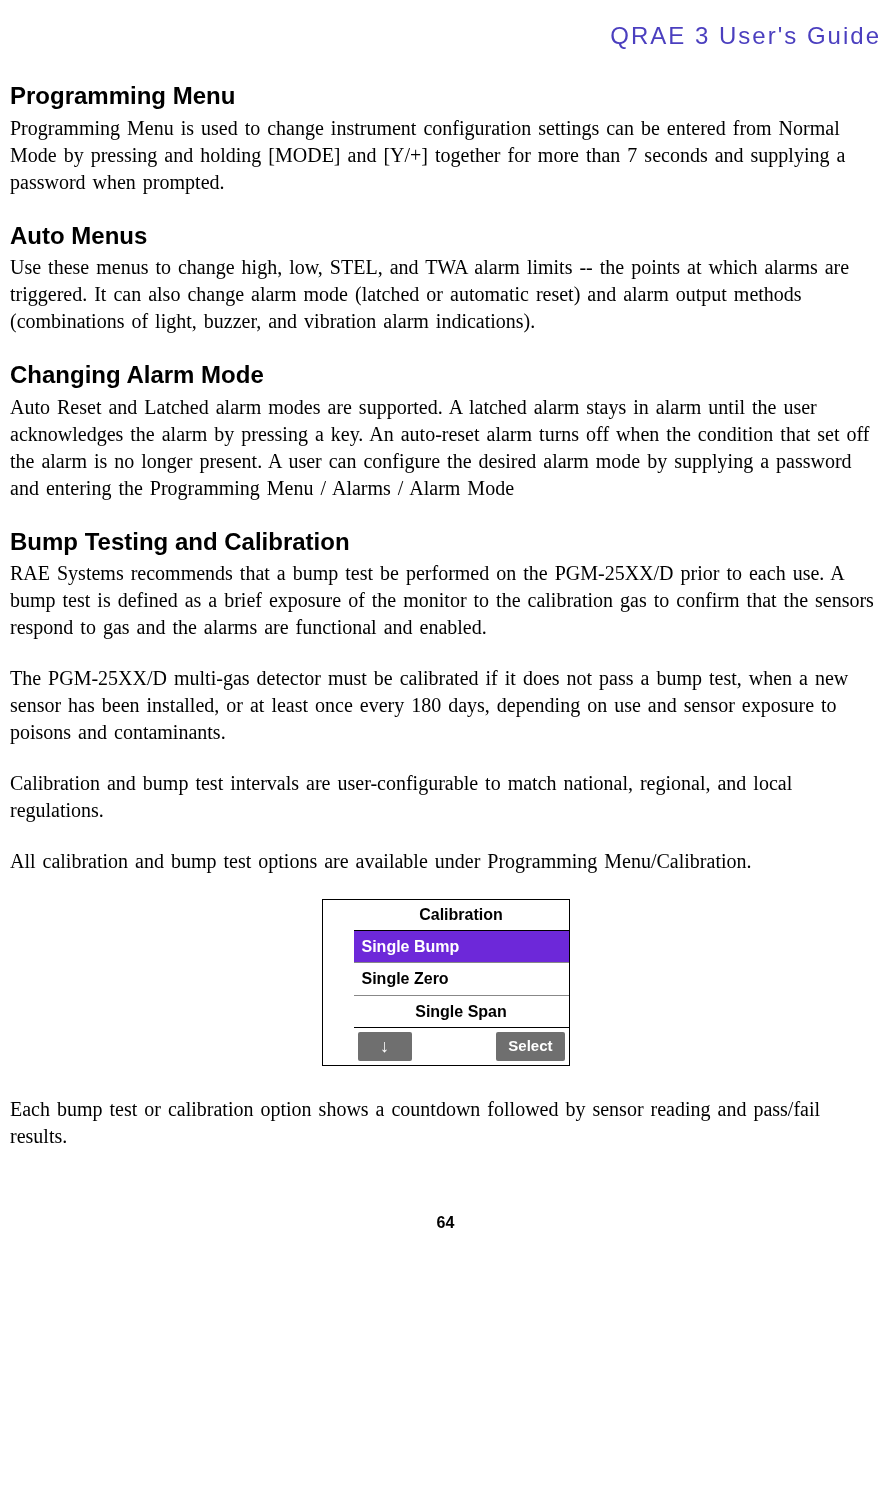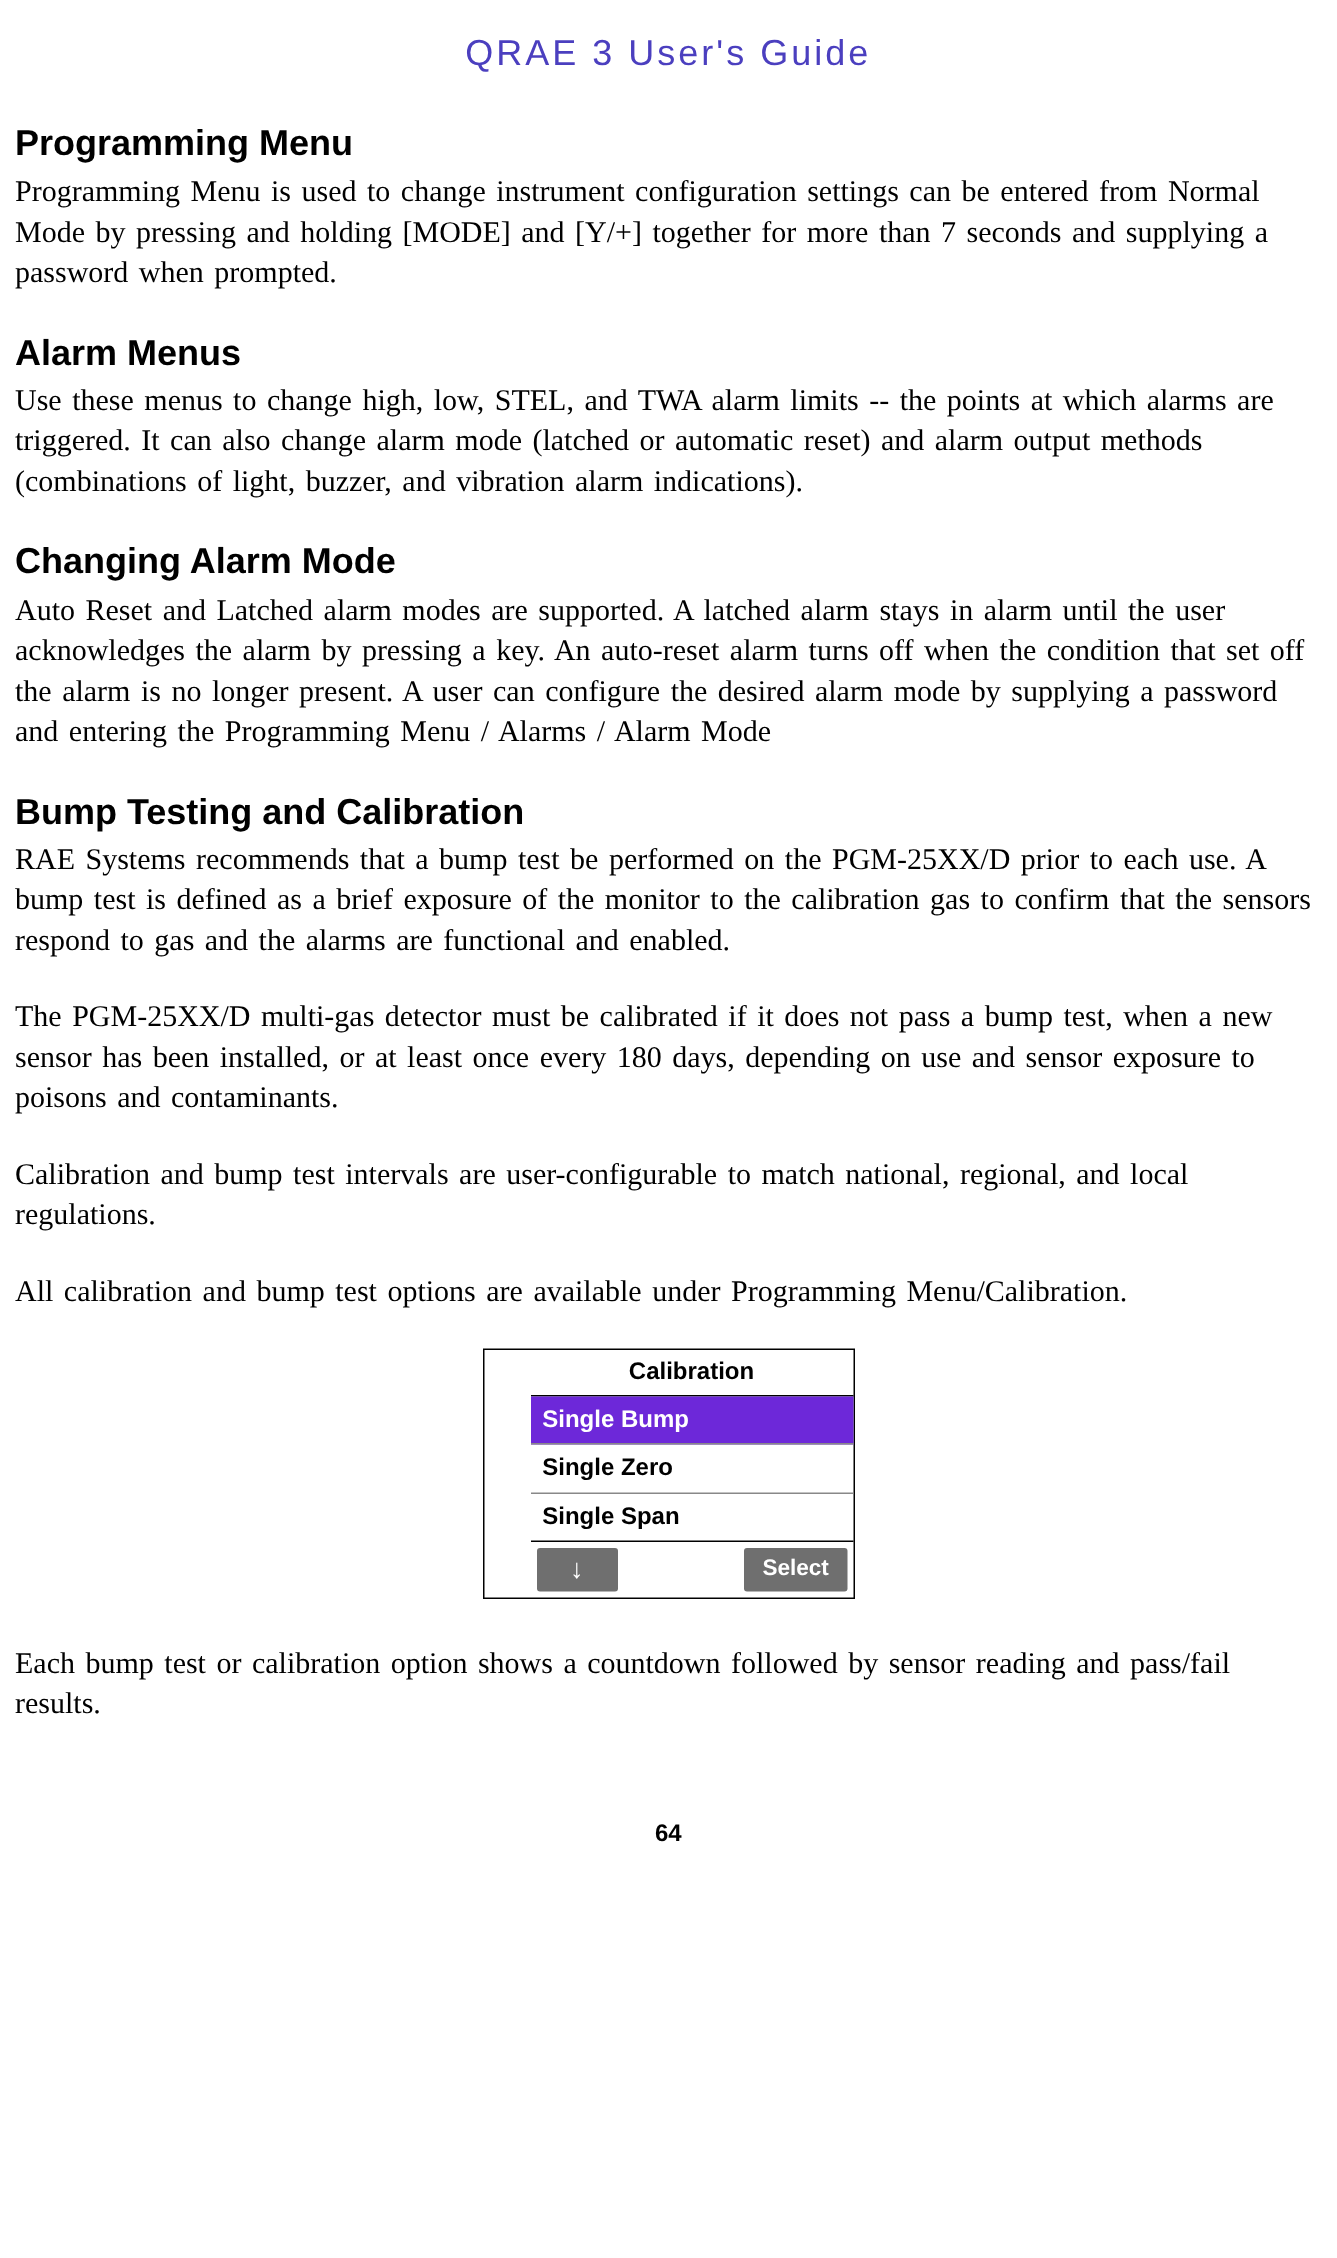--- a/index.html
+++ b/index.html
@@ -6,21 +6,21 @@
     body {
       font-family: "Times New Roman", Times, serif;
       font-size: 20px;
       line-height: 1.35;
       color: #000;
       background: #fff;
       width: 891px;
       padding: 20px 10px 30px 10px;
     }
     .doc-title {
-      text-align: center;
+      text-align: right;
       color: #4b3fbf;
       font-family: "Comic Sans MS", "Bauhaus 93", "Arial Rounded MT Bold", sans-serif;
       letter-spacing: 2px;
       font-size: 24px;
       margin-bottom: 28px;
     }
     h2 {
       font-family: Arial, Helvetica, sans-serif;
       font-weight: bold;
       font-size: 24px;
@@ -50,21 +50,21 @@
     .calibration-row {
       font-size: 16px;
       font-weight: bold;
       padding: 5px 8px;
       border-bottom: 1px solid #888;
     }
     .calibration-row.selected {
       background: #6d28d9;
       color: #fff;
     }
-    .calibration-row.last { border-bottom: 1px solid #000; }
+    .calibration-row.last { border-bottom: 1px solid #000; text-align: center; }
     .calibration-footer {
       display: flex;
       justify-content: space-between;
       align-items: stretch;
       padding: 0;
     }
     .calibration-btn {
       background: #6f6f6f;
       color: #fff;
       font-weight: bold;
@@ -90,21 +90,21 @@
     }
   </style>
 </head>
 <body>
 
 <div class="doc-title">QRAE 3 User's Guide</div>
 
 <h2>Programming Menu</h2>
 <p class="body">Programming  Menu is used to change  instrument  configuration  settings  can be entered from  Normal  Mode by pressing  and holding  [MODE] and [Y/+] together  for more than 7 seconds and supplying  a password when prompted.</p>
 
-<h2>Alarm Menus</h2>
+<h2>Auto Menus</h2>
 <p class="body">Use these menus  to change  high,  low, STEL, and TWA alarm  limits  -- the points at which  alarms  are triggered.  It can also change  alarm  mode (latched  or automatic  reset) and alarm  output methods  (combinations  of light,  buzzer,  and vibration  alarm indications).</p>
 
 <h2>Changing Alarm Mode</h2>
 <p class="body">Auto Reset and Latched alarm  modes are supported. A latched  alarm stays in alarm until the user acknowledges  the alarm  by pressing  a key. An auto-reset alarm  turns  off when the condition  that set off the alarm is no longer  present. A user can configure  the desired alarm mode by supplying  a password and entering  the Programming  Menu / Alarms  / Alarm  Mode</p>
 
 <h2>Bump Testing and Calibration</h2>
 <p class="body">RAE Systems recommends  that a bump  test be performed  on the PGM-25XX/D prior to each use. A bump  test is defined  as a brief exposure of the monitor  to the calibration  gas to confirm  that the sensors respond to gas and the alarms  are functional  and enabled.</p>
 <p class="body">The  PGM-25XX/D multi-gas  detector must be calibrated  if it does not pass a bump test, when a new sensor has been installed,  or at least once every 180 days, depending  on use and sensor exposure to poisons  and contaminants.</p>
 <p class="body">Calibration  and bump  test intervals  are user-configurable  to match national,  regional,  and local regulations.</p>
 <p class="body">All calibration  and bump test options  are available  under Programming Menu/Calibration.</p>

